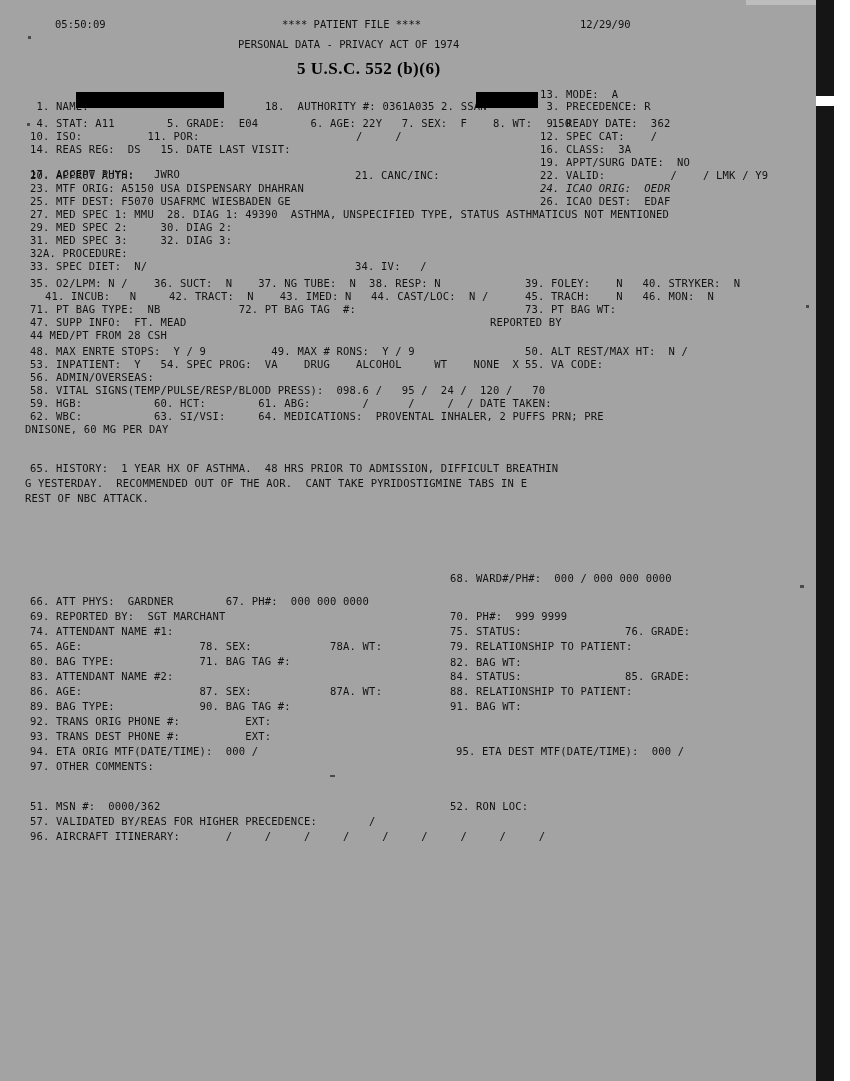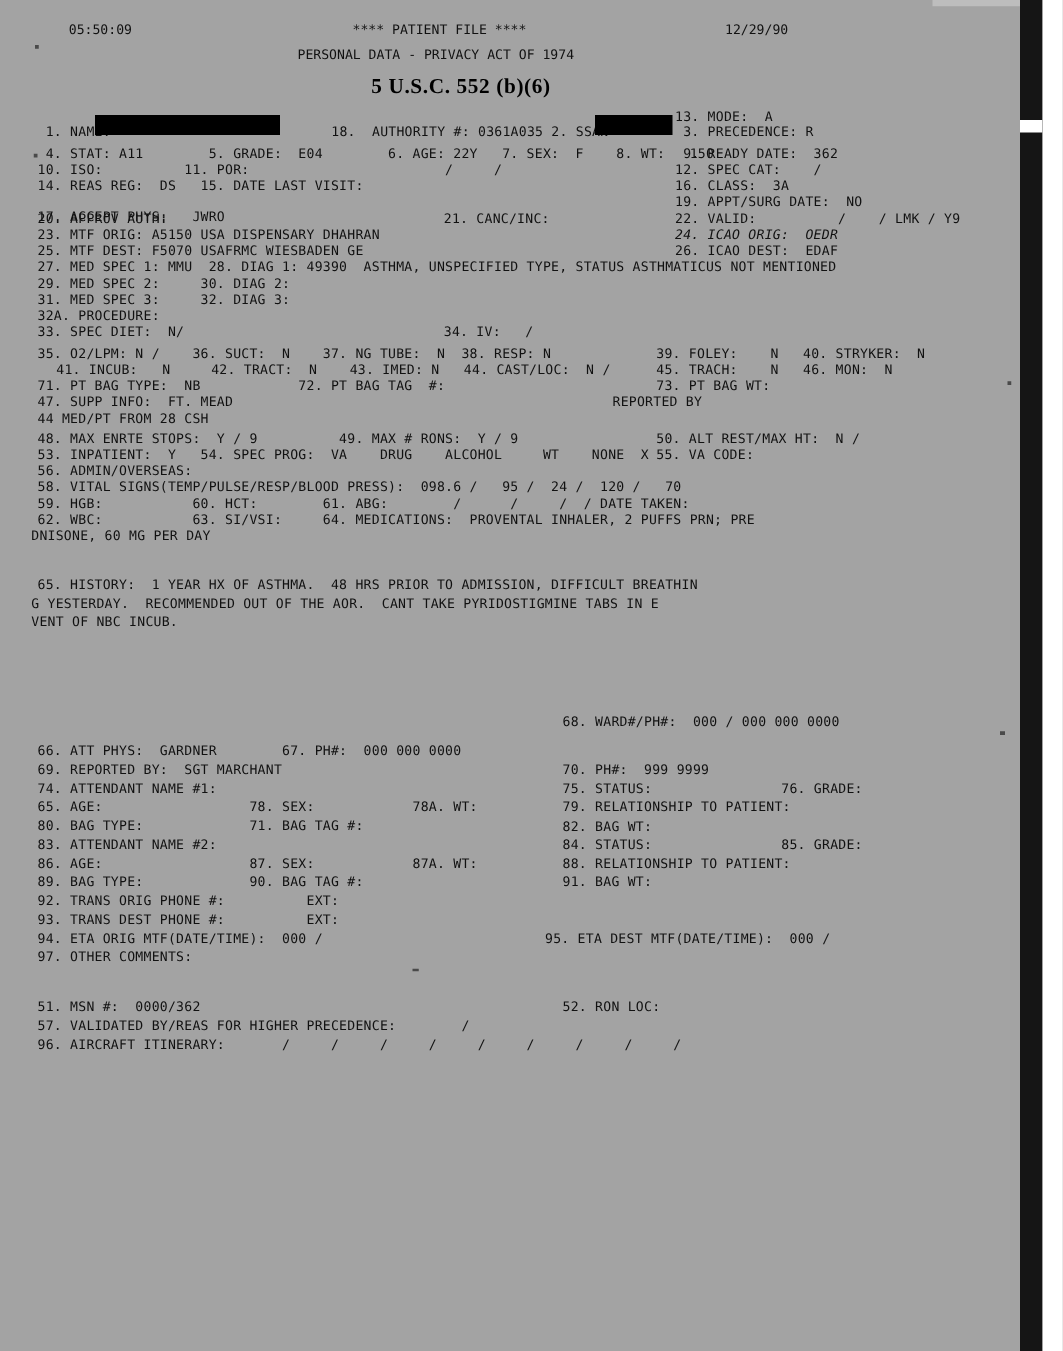--- a/index.html
+++ b/index.html
@@ -137,21 +137,21 @@
         <div class="line" style="left: 525px; top: 345px;">50. ALT REST/MAX HT:  N /</div>
         <div class="line" style="left: 30px; top: 358px;">53. INPATIENT:  Y   54. SPEC PROG:  VA    DRUG    ALCOHOL     WT    NONE  X</div>
         <div class="line" style="left: 525px; top: 358px;">55. VA CODE:</div>
         <div class="line" style="left: 30px; top: 371px;">56. ADMIN/OVERSEAS:</div>
         <div class="line" style="left: 30px; top: 384px;">58. VITAL SIGNS(TEMP/PULSE/RESP/BLOOD PRESS):  098.6 /   95 /  24 /  120 /   70</div>
         <div class="line" style="left: 30px; top: 397px;">59. HGB:           60. HCT:        61. ABG:        /      /     /  / DATE TAKEN:</div>
         <div class="line" style="left: 30px; top: 410px;">62. WBC:           63. SI/VSI:     64. MEDICATIONS:  PROVENTAL INHALER, 2 PUFFS PRN; PRE</div>
         <div class="line" style="left: 25px; top: 423px;">DNISONE, 60 MG PER DAY</div>
         <div class="line" style="left: 30px; top: 462px;">65. HISTORY:  1 YEAR HX OF ASTHMA.  48 HRS PRIOR TO ADMISSION, DIFFICULT BREATHIN</div>
         <div class="line" style="left: 25px; top: 477px;">G YESTERDAY.  RECOMMENDED OUT OF THE AOR.  CANT TAKE PYRIDOSTIGMINE TABS IN E</div>
-        <div class="line" style="left: 25px; top: 492px;">VENT OF NBC INCUB.</div>
+        <div class="line" style="left: 25px; top: 492px;">REST OF NBC ATTACK.</div>
         <div class="line" style="left: 30px; top: 595px;">66. ATT PHYS:  GARDNER        67. PH#:  000 000 0000</div>
         <div class="line" style="left: 450px; top: 572px;">68. WARD#/PH#:  000 / 000 000 0000</div>
         <div class="line" style="left: 30px; top: 610px;">69. REPORTED BY:  SGT MARCHANT</div>
         <div class="line" style="left: 450px; top: 610px;">70. PH#:  999 9999</div>
         <div class="line" style="left: 30px; top: 625px;">74. ATTENDANT NAME #1:</div>
         <div class="line" style="left: 450px; top: 625px;">75. STATUS:</div>
         <div class="line" style="left: 625px; top: 625px;">76. GRADE:</div>
         <div class="line" style="left: 30px; top: 640px;">65. AGE:                  78. SEX:            78A. WT:</div>
         <div class="line" style="left: 450px; top: 640px;">79. RELATIONSHIP TO PATIENT:</div>
         <div class="line" style="left: 30px; top: 655px;">80. BAG TYPE:             71. BAG TAG #:</div>
@@ -159,21 +159,21 @@
         <div class="line" style="left: 30px; top: 670px;">83. ATTENDANT NAME #2:</div>
         <div class="line" style="left: 450px; top: 670px;">84. STATUS:</div>
         <div class="line" style="left: 625px; top: 670px;">85. GRADE:</div>
         <div class="line" style="left: 30px; top: 685px;">86. AGE:                  87. SEX:            87A. WT:</div>
         <div class="line" style="left: 450px; top: 685px;">88. RELATIONSHIP TO PATIENT:</div>
         <div class="line" style="left: 30px; top: 700px;">89. BAG TYPE:             90. BAG TAG #:</div>
         <div class="line" style="left: 450px; top: 700px;">91. BAG WT:</div>
         <div class="line" style="left: 30px; top: 715px;">92. TRANS ORIG PHONE #:          EXT:</div>
         <div class="line" style="left: 30px; top: 730px;">93. TRANS DEST PHONE #:          EXT:</div>
         <div class="line" style="left: 30px; top: 745px;">94. ETA ORIG MTF(DATE/TIME):  000 /</div>
-        <div class="line" style="left: 436px; top: 745px;">95. ETA DEST MTF(DATE/TIME):  000 /</div>
+        <div class="line" style="left: 456px; top: 745px;">95. ETA DEST MTF(DATE/TIME):  000 /</div>
         <div class="line" style="left: 30px; top: 760px;">97. OTHER COMMENTS:</div>
         <div class="line" style="left: 30px; top: 800px;">51. MSN #:  0000/362</div>
         <div class="line" style="left: 450px; top: 800px;">52. RON LOC:</div>
         <div class="line" style="left: 30px; top: 815px;">57. VALIDATED BY/REAS FOR HIGHER PRECEDENCE:        /</div>
         <div class="line" style="left: 30px; top: 830px;">96. AIRCRAFT ITINERARY:       /     /     /     /     /     /     /     /     /</div>
       </div>
 
     <div id="redactions-host">
         <div class="redaction" style="left: 76px; top: 92px; width: 148px; height: 16px;"></div>
         <div class="redaction" style="left: 476px; top: 92px; width: 62px; height: 16px;"></div>

